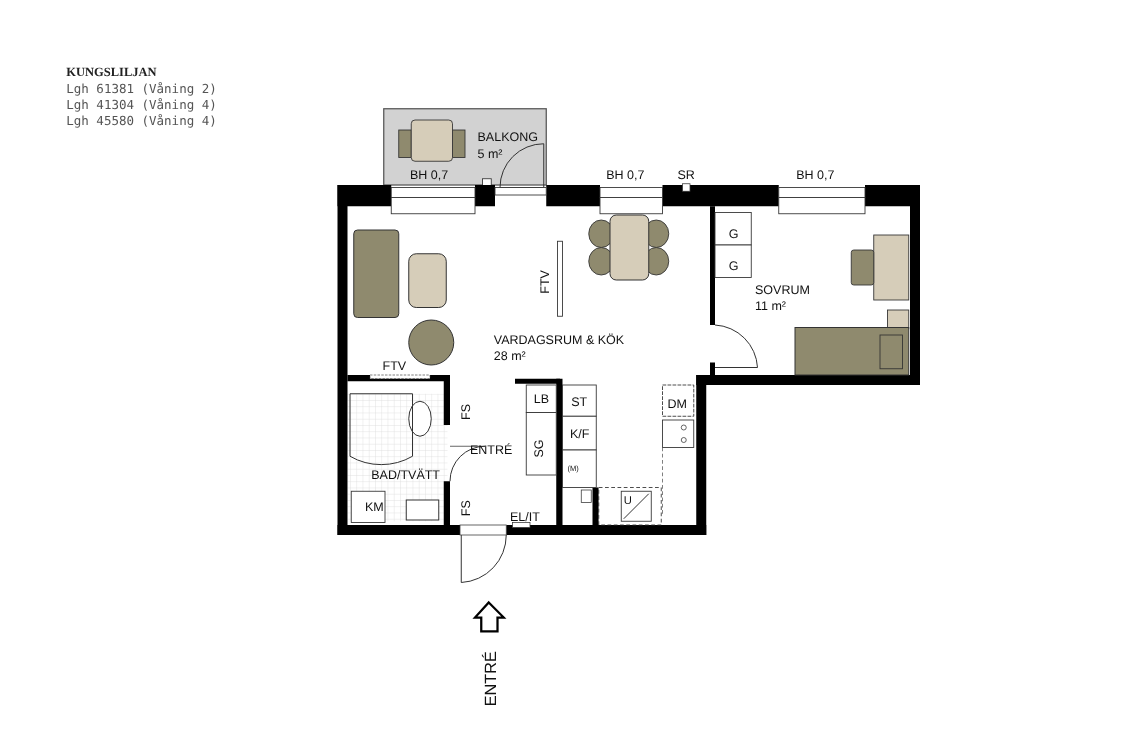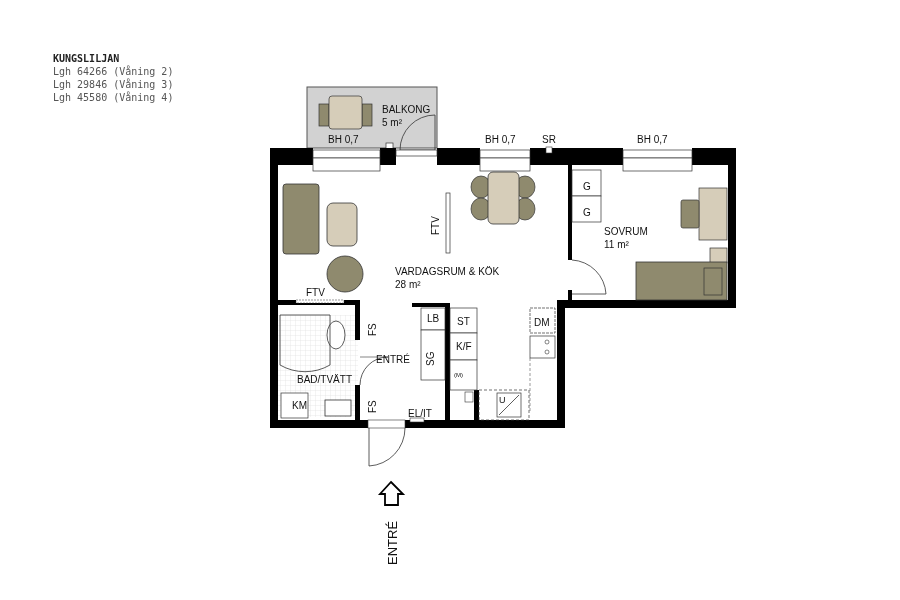--- a/index.html
+++ b/index.html
@@ -1,31 +1,31 @@
 <!DOCTYPE html>
 <html><head>
 <meta charset="utf-8">
 <style>
   html, body { margin: 0; padding: 0; background: #ffffff; }
   body { width: 900px; height: 600px; position: relative; overflow: hidden; font-family: "Liberation Sans", sans-serif; }
   .header { position: absolute; left: 53px; top: 52px; font-family: "DejaVu Sans Mono", monospace; font-size: 10px; line-height: 13px; color: #555; }
-  .header .title { color: #222; font-weight: bold; }
+  .header .title { color: #222; font-weight: bold; font-family: Liberation Serif, serif; }
   svg { position: absolute; left: 0; top: 0; }
   .lbl { font-family: "Liberation Sans", sans-serif; font-size: 10px; fill: #111; }
   .lbl-sm { font-family: "Liberation Sans", sans-serif; font-size: 9px; fill: #111; }
   .lbl-xs { font-family: "Liberation Sans", sans-serif; font-size: 6px; fill: #111; }
   .lbl-lg { font-family: "Liberation Sans", sans-serif; font-size: 13px; fill: #111; }
 </style>
 </head>
 <body>
 
 <div class="header">
   <div class="title">KUNGSLILJAN</div>
-  <div>Lgh 64266 (Våning 2)</div>
-  <div>Lgh 29846 (Våning 3)</div>
+  <div>Lgh 61381 (Våning 2)</div>
+  <div>Lgh 41304 (Våning 4)</div>
   <div>Lgh 45580 (Våning 4)</div>
 </div>
 
 <svg width="900" height="600" viewBox="0 0 900 600">
   <defs>
     <pattern id="tiles" width="5" height="5" patternUnits="userSpaceOnUse">
       <path d="M5 0 L0 0 0 5" fill="none" stroke="#d8d8d8" stroke-width="0.6"></path>
     </pattern>
   </defs>
 

